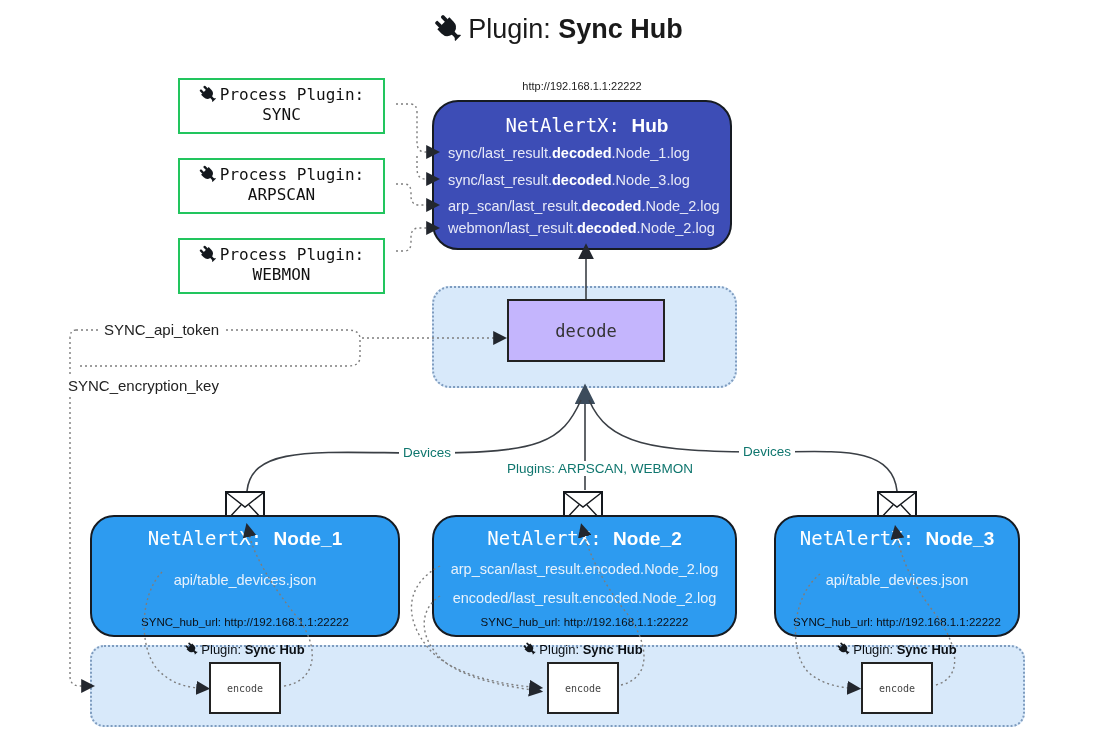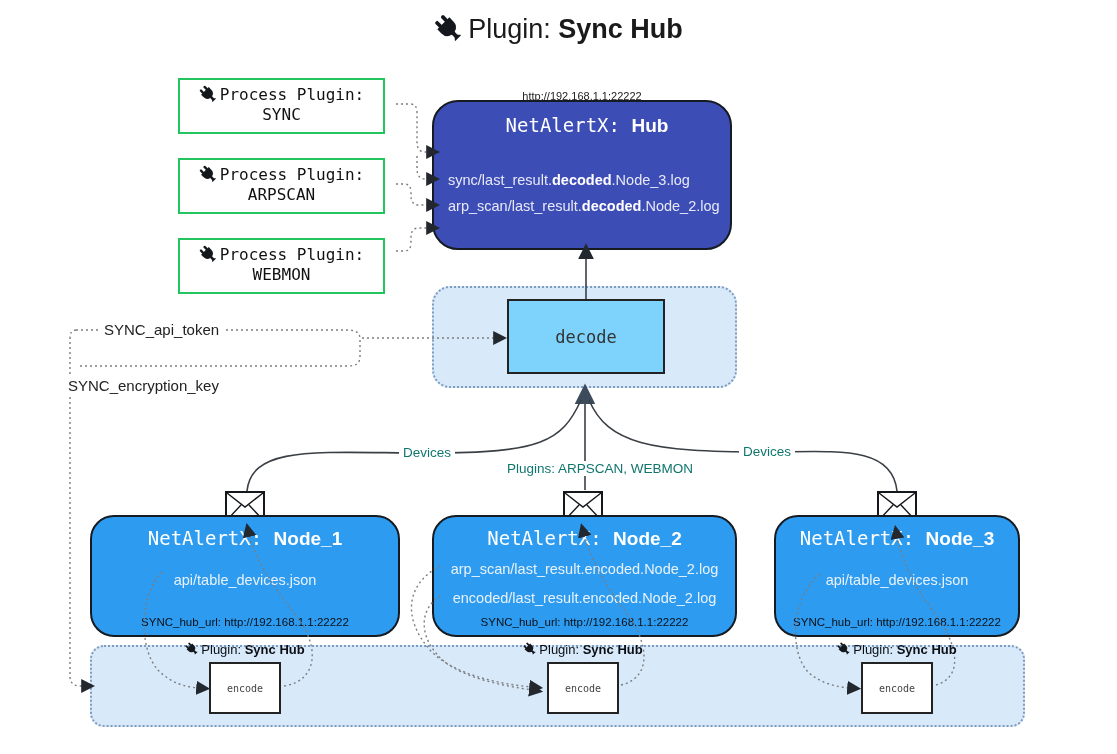--- a/index.html
+++ b/index.html
@@ -9,42 +9,42 @@
   *{margin:0;padding:0;box-sizing:border-box;}
   body{background:#fff;font-family:"Liberation Sans",sans-serif;}
   .canvas{position:relative;width:1117px;height:754px;background:#fff;overflow:hidden;}
   svg.wires{position:absolute;left:0;top:0;width:1117px;height:754px;pointer-events:none;z-index:3;}
   .defs{position:absolute;width:0;height:0;overflow:hidden;}
 
   .title{position:absolute;left:0;top:14px;width:100%;text-align:center;font-size:27px;color:var(--ink);z-index:2;}
   .title .plug{width:30px;height:30px;vertical-align:-6px;margin-right:4px;}
   .title b{font-weight:700;}
 
-  .hub-url{position:absolute;left:432px;top:80px;width:300px;text-align:center;font-size:11px;color:#222;z-index:2;margin-top:10px;}
+  .hub-url{position:absolute;left:432px;top:80px;width:300px;text-align:center;font-size:11px;color:#222;z-index:2;}
 
   .hub{position:absolute;left:432px;top:100px;width:300px;height:150px;background:var(--hub-fill);
        border:2px solid #161b22;border-radius:26px;z-index:2;}
   .hub-title{position:absolute;top:12px;width:100%;text-align:center;color:#fff;
        font-family:"DejaVu Sans Mono",monospace;font-size:19px;padding-left:10px;}
   .hub-title b{font-family:"Liberation Sans",sans-serif;font-weight:700;}
   .hub-log{position:absolute;left:14px;width:286px;font-size:14.5px;color:#e7e9f7;white-space:nowrap;}
   .hub-log b{color:#fff;font-weight:700;}
   .hub-log.l0{top:43px;} .hub-log.l1{top:70px;} .hub-log.l2{top:96px;} .hub-log.l3{top:118px;}
 
   .pbox{position:absolute;left:178px;width:207px;height:56px;background:#fff;border:2px solid #22c55e;
         text-align:center;font-family:"DejaVu Sans Mono",monospace;font-size:16px;color:#111;z-index:2;}
   .pbox .plug{width:19px;height:19px;vertical-align:-4px;margin-right:2px;}
   .pbox .line1{margin-top:5px;} .pbox .line2{margin-top:1px;}
   .pbox.p0{top:78px;} .pbox.p1{top:158px;} .pbox.p2{top:238px;}
 
   .panel{position:absolute;background:var(--panel-fill);border:2px dotted var(--panel-border);z-index:1;}
   .decode-panel{left:432px;top:286px;width:305px;height:102px;border-radius:18px;}
   .strip{left:90px;top:645px;width:935px;height:82px;border-radius:14px;}
 
-  .decode-box{position:absolute;left:507px;top:299px;width:158px;height:75px;background:#7dd3fc;border:2px solid #222;
+  .decode-box{position:absolute;left:507px;top:299px;width:158px;height:63px;background:#c4b5fd;border:2px solid #222;
       display:flex;align-items:center;justify-content:center;font-family:"DejaVu Sans Mono",monospace;
       font-size:17px;color:#333;z-index:2;}
 
   .setting{position:absolute;background:#fff;padding:0 4px;font-size:15px;color:#222;z-index:4;white-space:nowrap;}
   .api-token{left:100px;top:321px;}
   .enc-key{left:64px;top:357px;margin-top:20px;}
 
   .edge-label{position:absolute;background:#fff;padding:0 4px;font-size:13.5px;color:#0f766e;z-index:4;white-space:nowrap;}
   .dev-left{left:399px;top:445px;}
   .dev-right{left:739px;top:444px;}
@@ -132,22 +132,24 @@
     <svg class="plug">
         <use href="#plug-sym"></use>
       </svg><span>Plugin:</span> <b>Sync Hub</b>
   </div>
 
   <div class="hub-url">http://192.168.1.1:22222</div>
   <div class="hub">
     <div class="hub-title">
       <span>NetAlertX:</span> <b>Hub</b>
     </div>
+    <div class="hub-log l0"><span>sync/last_result.</span><b>decoded</b><span>.Node_1.log</span></div>
     <div class="hub-log l1"><span>sync/last_result.</span><b>decoded</b><span>.Node_3.log</span></div>
     <div class="hub-log l2"><span>arp_scan/last_result.</span><b>decoded</b><span>.Node_2.log</span></div>
+    <div class="hub-log l3"><span>webmon/last_result.</span><b>decoded</b><span>.Node_2.log</span></div>
   </div>
 
   <div class="pbox p0">
     <div class="line1"><svg class="plug">
           <use href="#plug-sym"></use>
         </svg><span>Process Plugin:</span></div>
     <div class="line2">SYNC</div>
   </div>
   <div class="pbox p1">
     <div class="line1"><svg class="plug">

